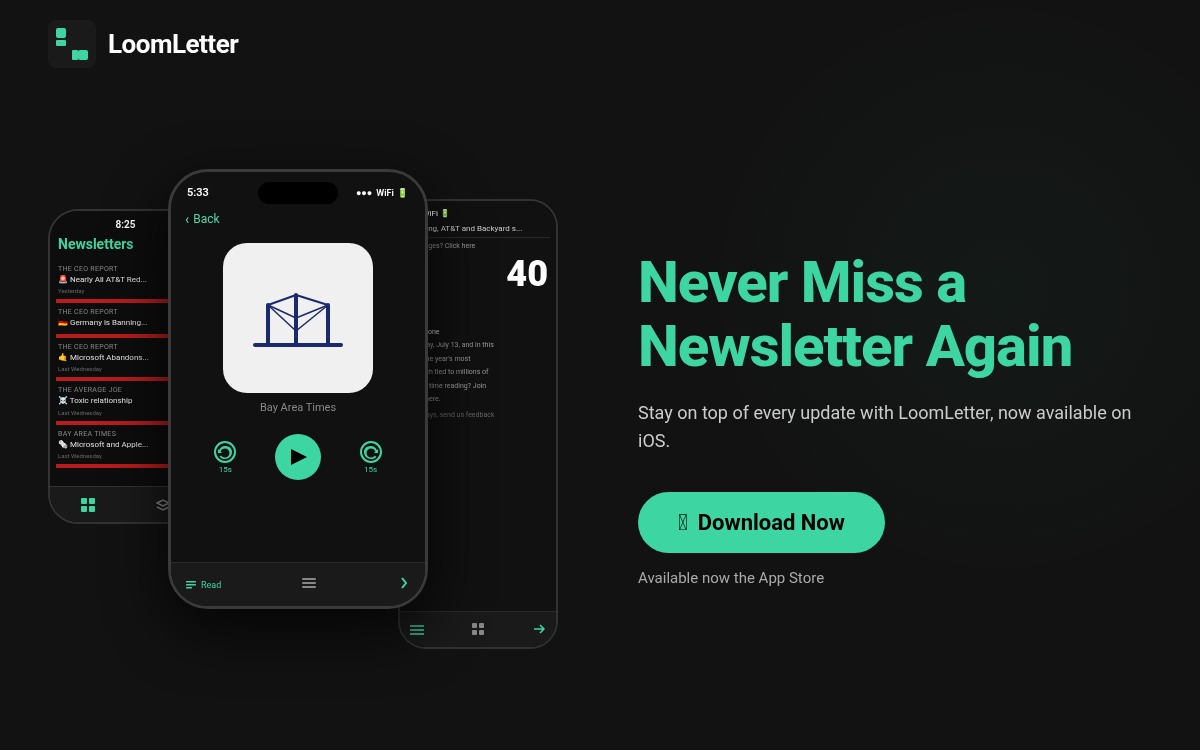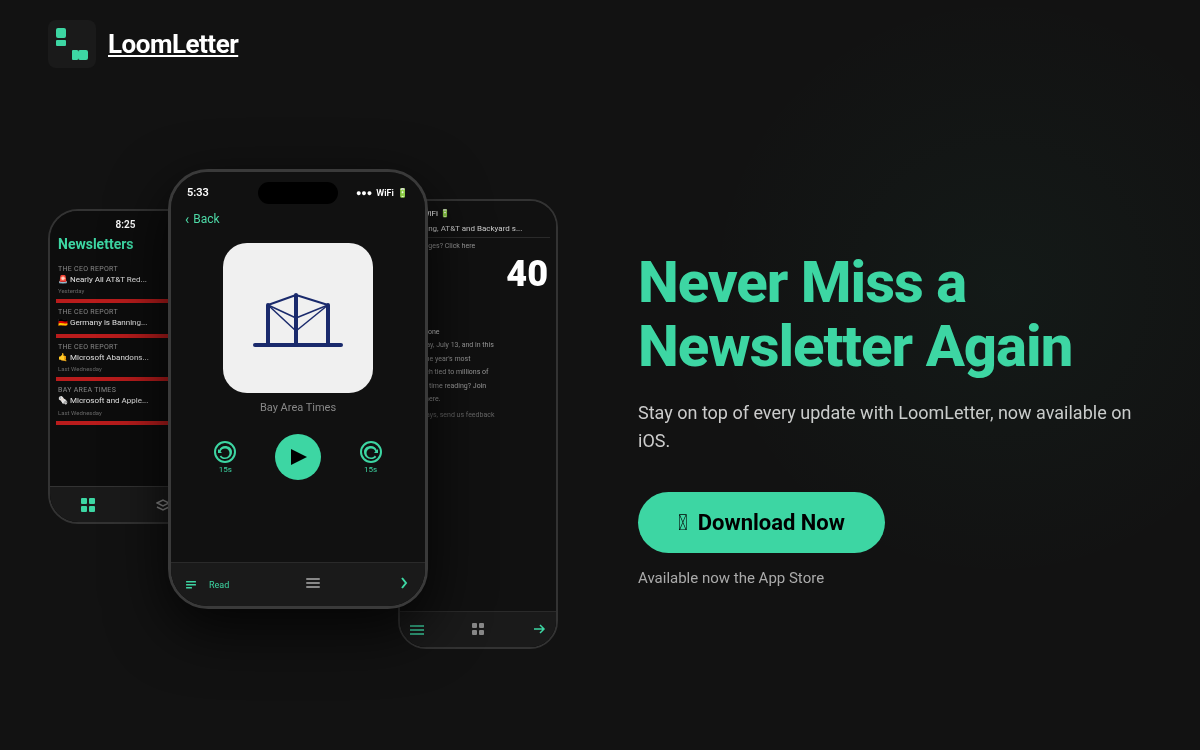--- a/index.html
+++ b/index.html
@@ -33,21 +33,20 @@
     .logo-icon {
       width: 48px;
       height: 48px;
     }
 
     .logo-text {
       font-size: 26px;
       font-weight: 700;
       color: #ffffff;
       letter-spacing: -0.5px;
-      text-decoration: underline;
     }
 
     nav {
       display: flex;
       align-items: center;
       gap: 60px;
     }
 
     nav a {
       color: #ffffff;
@@ -315,21 +314,21 @@
       display: flex;
       align-items: center;
       justify-content: space-between;
       padding: 0 14px;
       border-top: 1px solid #2a2a2a;
     }
 
     .read-btn {
       display: flex;
       align-items: center;
-      gap: 12px;
+      gap: 4px;
       font-size: 9px;
       color: #3dd6a3;
     }
 
     
     .phone-right {
       position: absolute;
       left: 350px;
       top: 30px;
       width: 160px;
@@ -499,20 +498,25 @@
         <div class="newsletter-item">
           <div class="newsletter-source">THE CEO REPORT</div>
           <div class="newsletter-title">🇩🇪 Germany is Banning...</div>
         </div>
         <div class="newsletter-item">
           <div class="newsletter-source">THE CEO REPORT</div>
           <div class="newsletter-title">🤙 Microsoft Abandons...</div>
           <div class="newsletter-date">Last Wednesday</div>
         </div>
         <div class="newsletter-item">
+          <div class="newsletter-source">The Average Joe</div>
+          <div class="newsletter-title">☠️ Toxic relationship</div>
+          <div class="newsletter-date">Last Wednesday</div>
+        </div>
+        <div class="newsletter-item">
           <div class="newsletter-source">Bay Area Times</div>
           <div class="newsletter-title">🗞️ Microsoft and Apple...</div>
           <div class="newsletter-date">Last Wednesday</div>
         </div>
       </div>
       <div class="phone-back-bottom">
         <div class="bottom-icon">
           <svg width="14" height="14" viewBox="0 0 14 14" fill="#3dd6a3">
               <rect x="0" y="0" width="6" height="6" rx="1"></rect>
               <rect x="8" y="0" width="6" height="6" rx="1"></rect>

